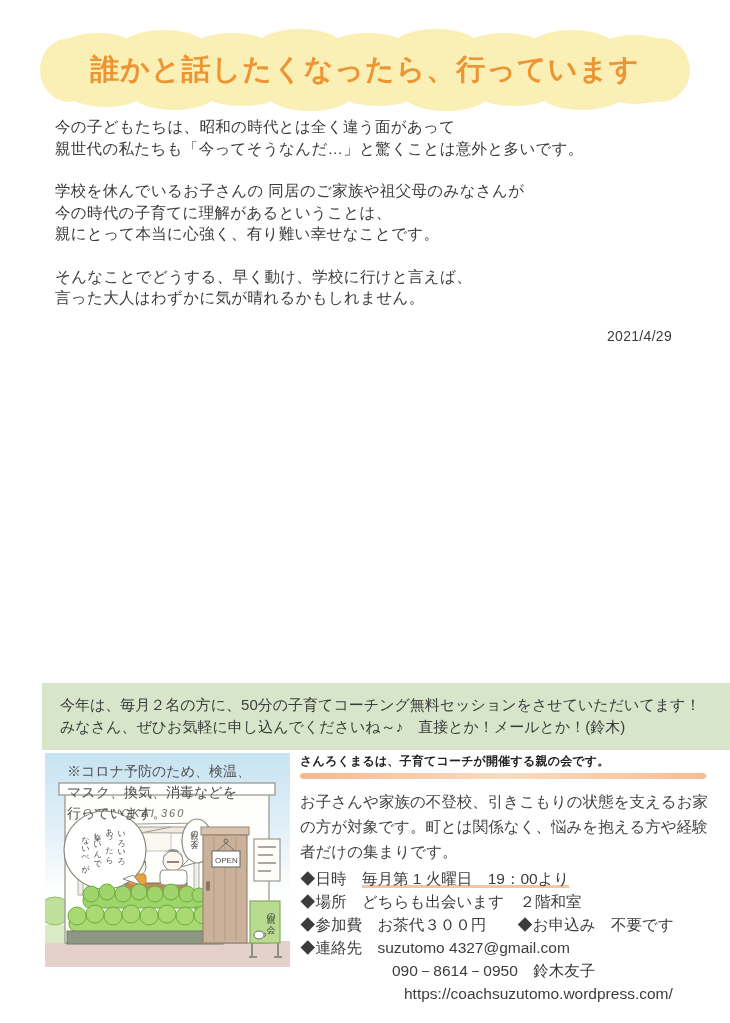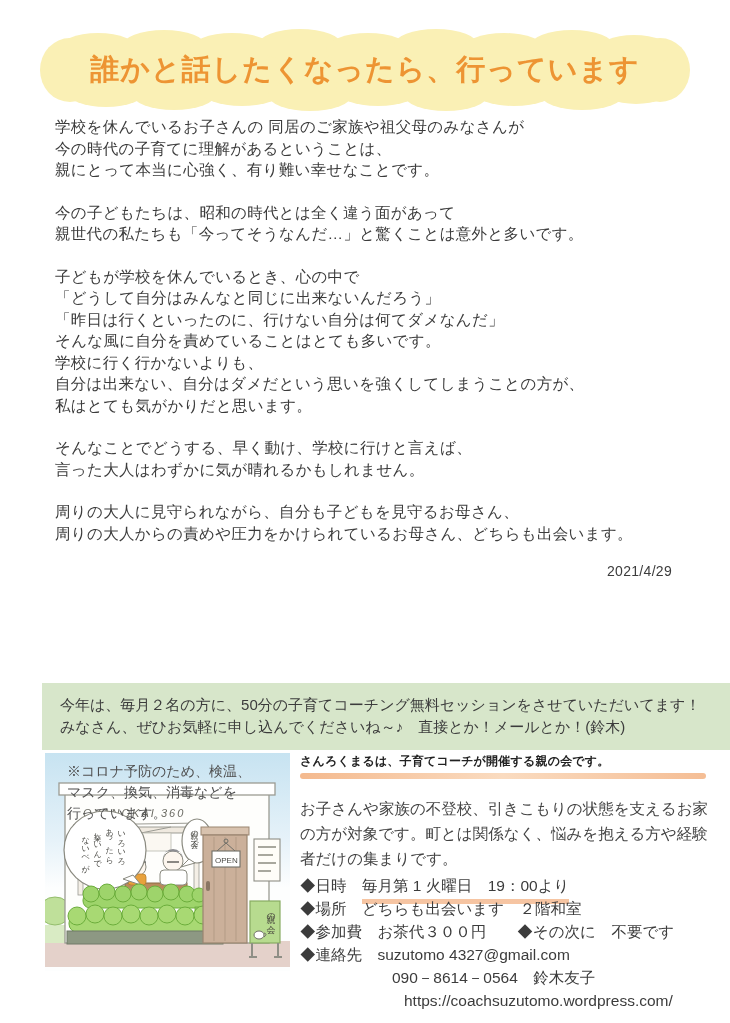--- a/index.html
+++ b/index.html
@@ -49,26 +49,26 @@
     position:absolute; left:22px; top:8px; width:210px;
     font-size:14px; line-height:21px; color:#4f4f4f; z-index:2;
   }
 
   .info-col { flex:1; padding-top:0; }
   .info-heading { font-size:12px; font-weight:bold; color:#222; letter-spacing:0.2px; }
   .heading-underline {
     height:6px; width:406px; margin-top:3px; border-radius:3px;
     background:linear-gradient(90deg, rgba(242,173,122,0.85), rgba(246,190,140,0.55), rgba(242,173,122,0.8));
   }
-  .info-desc { margin-top:17px; font-size:15.5px; line-height:25px; color:#444; }
+  .info-desc { margin-top:10px; font-size:15.5px; line-height:25px; color:#444; }
   .info-details { margin-top:3px; font-size:15.5px; line-height:23px; color:#3c3c3c; }
   .detail-line { white-space:pre; }
   .hl-orange {
     background:linear-gradient(to top, rgba(243,177,131,0.75) 18%, rgba(243,177,131,0) 18%);
-    padding-bottom:10px;
+    padding-bottom:1px;
     text-align:right;
   }
   .indent1 { padding-left:92px; }
   .indent2 { padding-left:104px; }
 </style>
 </head>
 <body>
 
 <div class="page">
 
@@ -95,25 +95,23 @@
         <ellipse cx="410" cy="67" rx="42" ry="16"></ellipse>
         <ellipse cx="478" cy="62" rx="42" ry="16"></ellipse>
         <ellipse cx="546" cy="66" rx="42" ry="16"></ellipse>
         <ellipse cx="600" cy="61" rx="36" ry="15"></ellipse>
       </g>
     </svg>
     <div class="title-text">誰かと話したくなったら、行っています</div>
   </div>
 
   <div class="body-text">
+    <div class="para">今の子どもたちは、昭和の時代とは全く違う面があって<br>親世代の私たちも「今ってそうなんだ…」と驚くことは意外と多いです。</div>
     <div class="para">学校を休んでいるお子さんの 同居のご家族や祖父母のみなさんが<br>今の時代の子育てに理解があるということは、<br>親にとって本当に心強く、有り難い幸せなことです。</div>
-    <div class="para">今の子どもたちは、昭和の時代とは全く違う面があって<br>親世代の私たちも「今ってそうなんだ…」と驚くことは意外と多いです。</div>
-    <div class="para">子どもが学校を休んでいるとき、心の中で<br>「どうして自分はみんなと同じに出来ないんだろう」<br>「昨日は行くといったのに、行けない自分は何てダメなんだ」<br>そんな風に自分を責めていることはとても多いです。<br>学校に行く行かないよりも、<br>自分は出来ない、自分はダメだという思いを強くしてしまうことの方が、<br>私はとても気がかりだと思います。</div>
     <div class="para">そんなことでどうする、早く動け、学校に行けと言えば、<br>言った大人はわずかに気が晴れるかもしれません。</div>
-    <div class="para">周りの大人に見守られながら、自分も子どもを見守るお母さん、<br>周りの大人からの責めや圧力をかけられているお母さん、どちらも出会います。</div>
     <div class="date-line">2021/4/29</div>
   </div>
 
   <div class="promo-box">今年は、毎月２名の方に、50分の子育てコーチング無料セッションをさせていただいてます！<br>みなさん、ぜひお気軽に申し込んでくださいね～♪　直接とか！メールとか！(鈴木)</div>
 
   <div class="bottom">
 
     <div class="illust-box">
       <svg viewBox="0 0 245 218">
         <defs>
@@ -220,21 +218,21 @@
       <div class="covid-note">※コロナ予防のため、検温、<br>マスク、換気、消毒などを<br>行っています。</div>
     </div>
 
     <div class="info-col">
       <div class="info-heading">さんろくまるは、子育てコーチが開催する親の会です。</div>
       <div class="heading-underline"></div>
       <div class="info-desc">お子さんや家族の不登校、引きこもりの状態を支えるお家<br>の方が対象です。町とは関係なく、悩みを抱える方や経験<br>者だけの集まりです。</div>
       <div class="info-details">
         <div class="detail-line"><span>◆日時　</span><span class="hl-orange">毎月第 1 火曜日　19：00より</span></div>
         <div class="detail-line">◆場所　どちらも出会います　２階和室</div>
-        <div class="detail-line">◆参加費　お茶代３００円　　◆その次に　不要です</div>
+        <div class="detail-line">◆参加費　お茶代３００円　　◆お申込み　不要です</div>
         <div class="detail-line"><span>◆連絡先　</span><span>suzutomo 4327@gmail.com</span></div>
-        <div class="detail-line indent1">090－8614－0564　鈴木友子</div>
+        <div class="detail-line indent1">090－8614－0950　鈴木友子</div>
         <div class="detail-line indent2">https://coachsuzutomo.wordpress.com/</div>
       </div>
     </div>
 
   </div>
 </div>
 
 </body></html>

